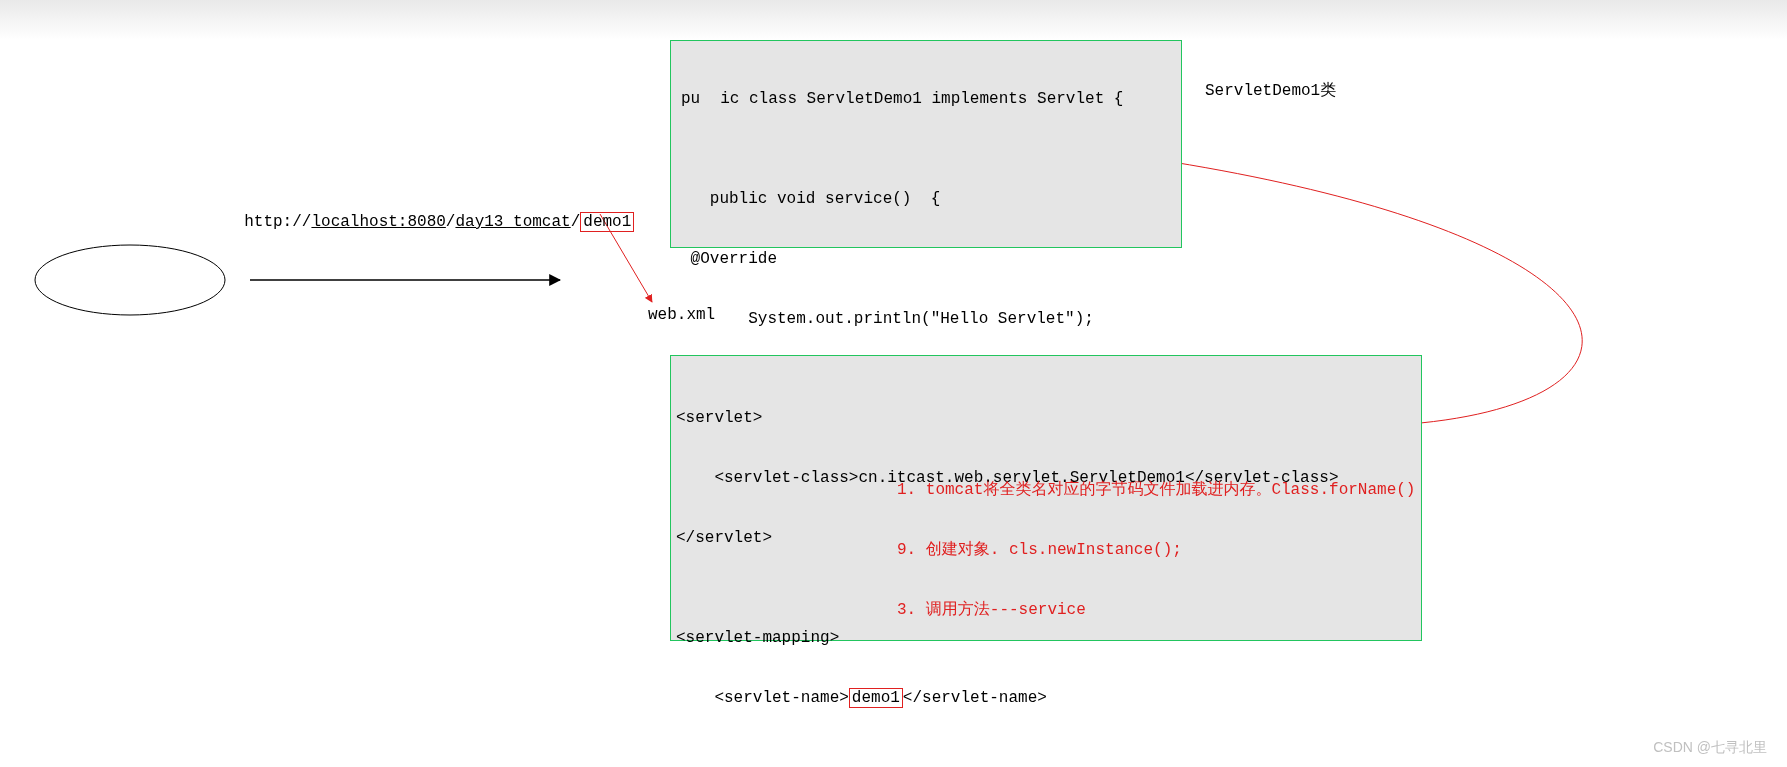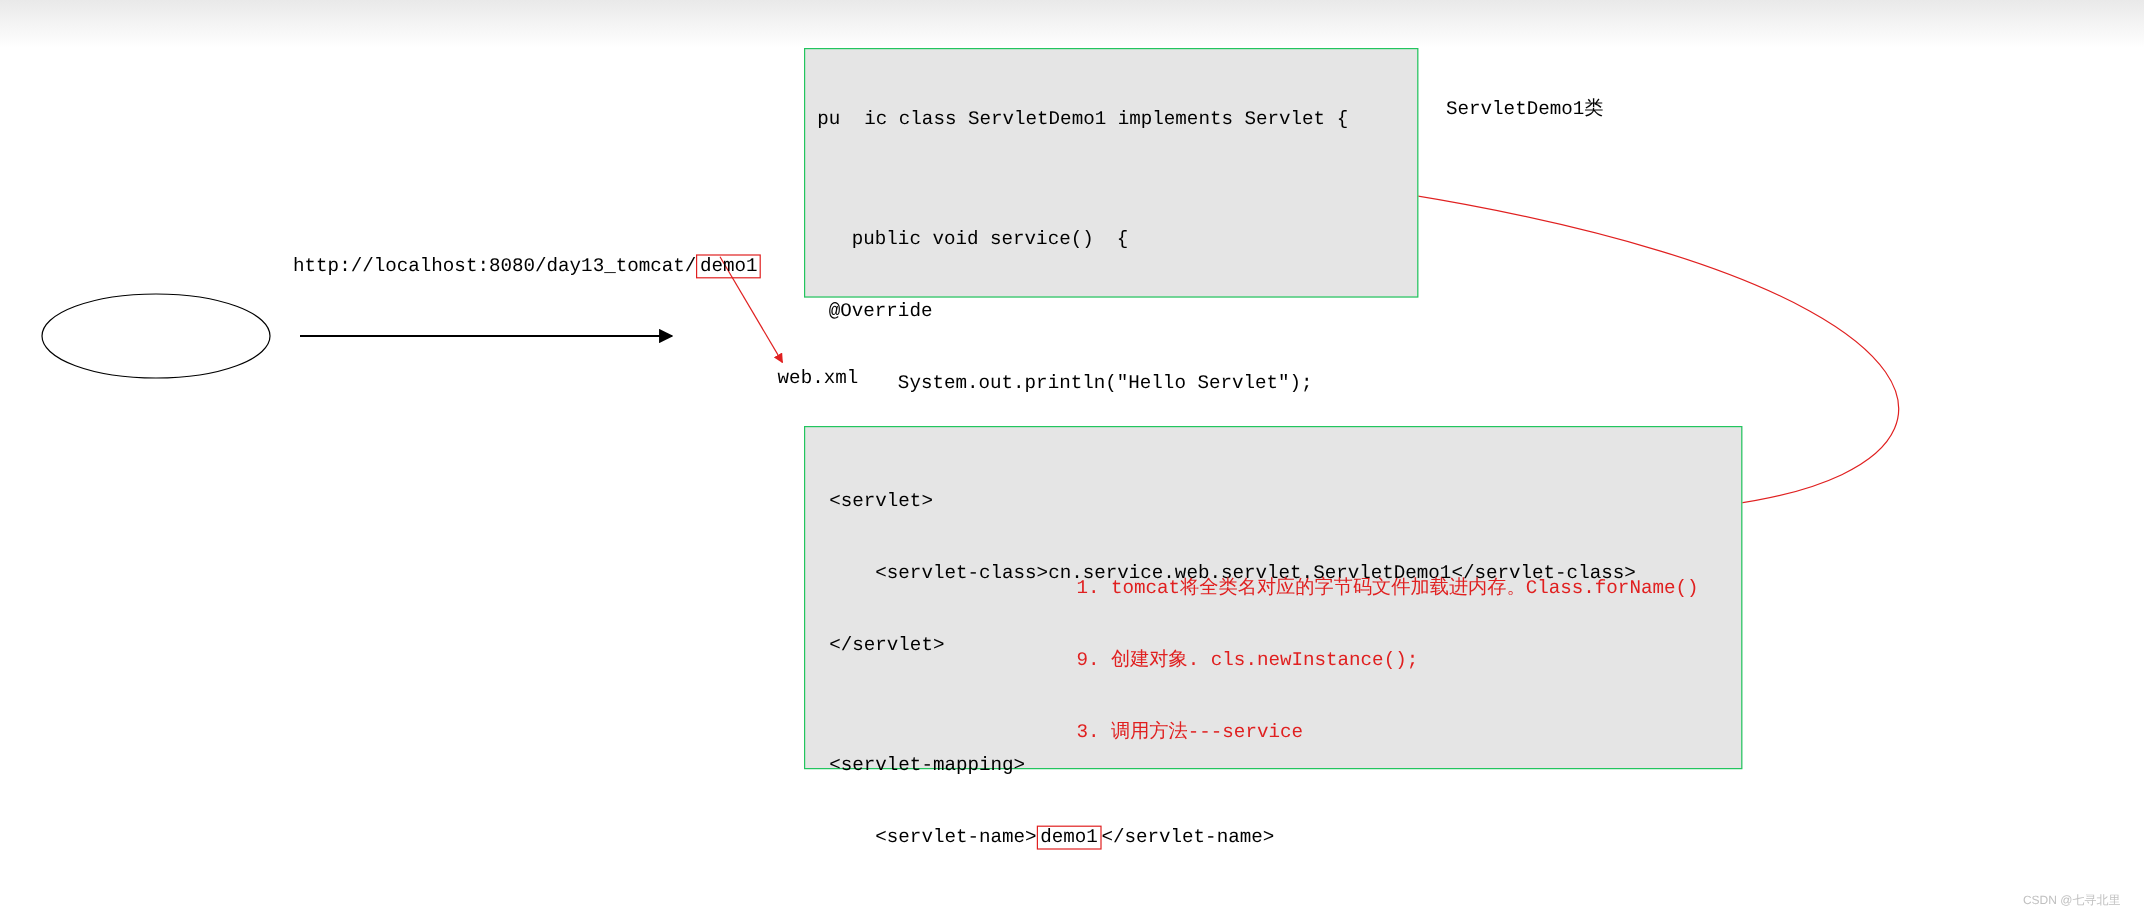--- a/index.html
+++ b/index.html
@@ -21,24 +21,24 @@
     background: linear-gradient(#e9e9e9, #ffffff);
   }
   .abs { position: absolute; }
   .box {
     border: 1px solid #22c55e;
     background: #e5e5e5;
   }
   .mono { font-family: "Courier New", "SimSun", monospace; white-space: pre; }
   .red { color: #e02020; }
   .redbox { border: 1px solid #e02020; padding: 0 2px; }
-  .underline { }
+  .underline { text-decoration: underline; }
   .watermark {
     color: #c0c0c0;
-    font-size: 10px;
+    font-size: 14px;
     font-family: Arial, sans-serif;
   }
 </style>
 </head>
 <body>
 <div class="top-grad"></div>
 
 <svg class="abs" width="1787" height="767" style="left:0;top:0">
   <defs>
     <marker id="arrow-black" viewBox="0 0 10 10" refX="9" refY="5" markerWidth="8" markerHeight="8" orient="auto-start-reverse">
@@ -78,23 +78,23 @@
   <div><span>       System.out.println(</span><span>"Hello Servlet");</span></div>
   <div>   }</div>
   <div></div>
   <div>}</div>
 </div>
 
 <div class="abs mono" style="left:1205px; top:80px;">ServletDemo1类</div>
 
 <div class="abs mono" style="left:648px; top:306px;">web.xml</div>
 
-<div class="abs box mono" style="left:670px; top:355px; width:740px; height:260px; padding:12px 20px; line-height:20px;">
+<div class="abs box mono" style="left:670px; top:355px; width:740px; height:260px; padding:12px 5px; line-height:20px;">
   <div>&lt;servlet&gt;</div>
-  <div><span>    &lt;servlet-class&gt;</span><span>cn.service.web.servlet.ServletDemo1</span><span>&lt;/servlet-class&gt;</span></div>
+  <div><span>    &lt;servlet-class&gt;</span><span>cn.itcast.web.servlet.ServletDemo1</span><span>&lt;/servlet-class&gt;</span></div>
   <div>&lt;/servlet&gt;</div>
   <div></div>
   <div>&lt;servlet-mapping&gt;</div>
   <div><span>    &lt;servlet-name&gt;</span><span class="redbox">demo1</span><span>&lt;/servlet-name&gt;</span></div>
   
   
 </div>
 
 <div class="abs mono red" style="left:897px; top:440px; line-height:20px;">
   <div>1. tomcat将全类名对应的字节码文件加载进内存。Class.forName()</div>

